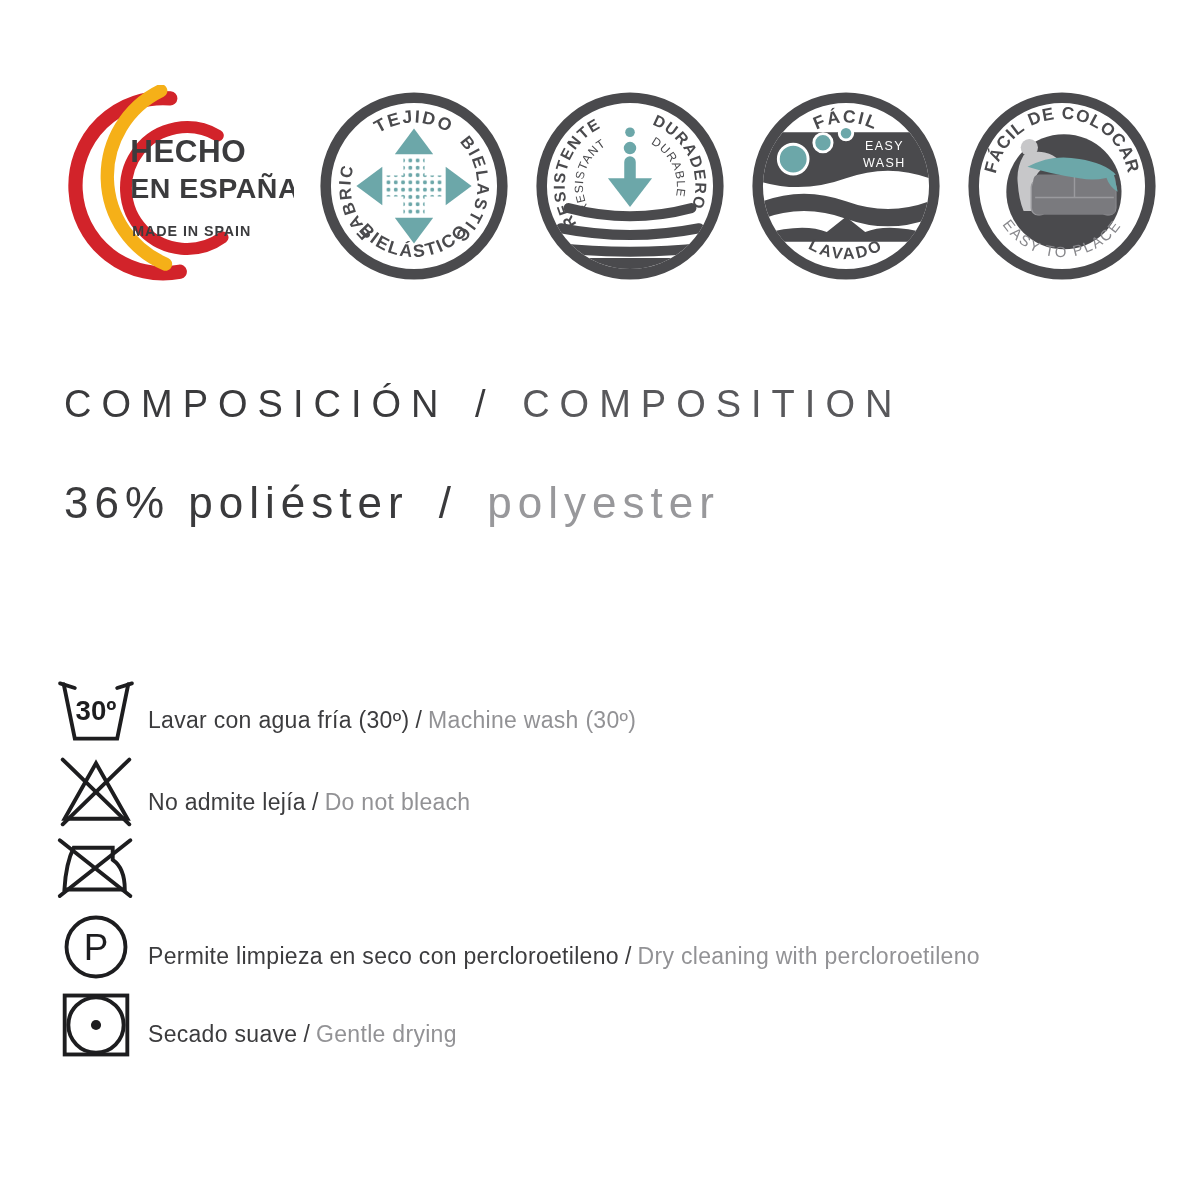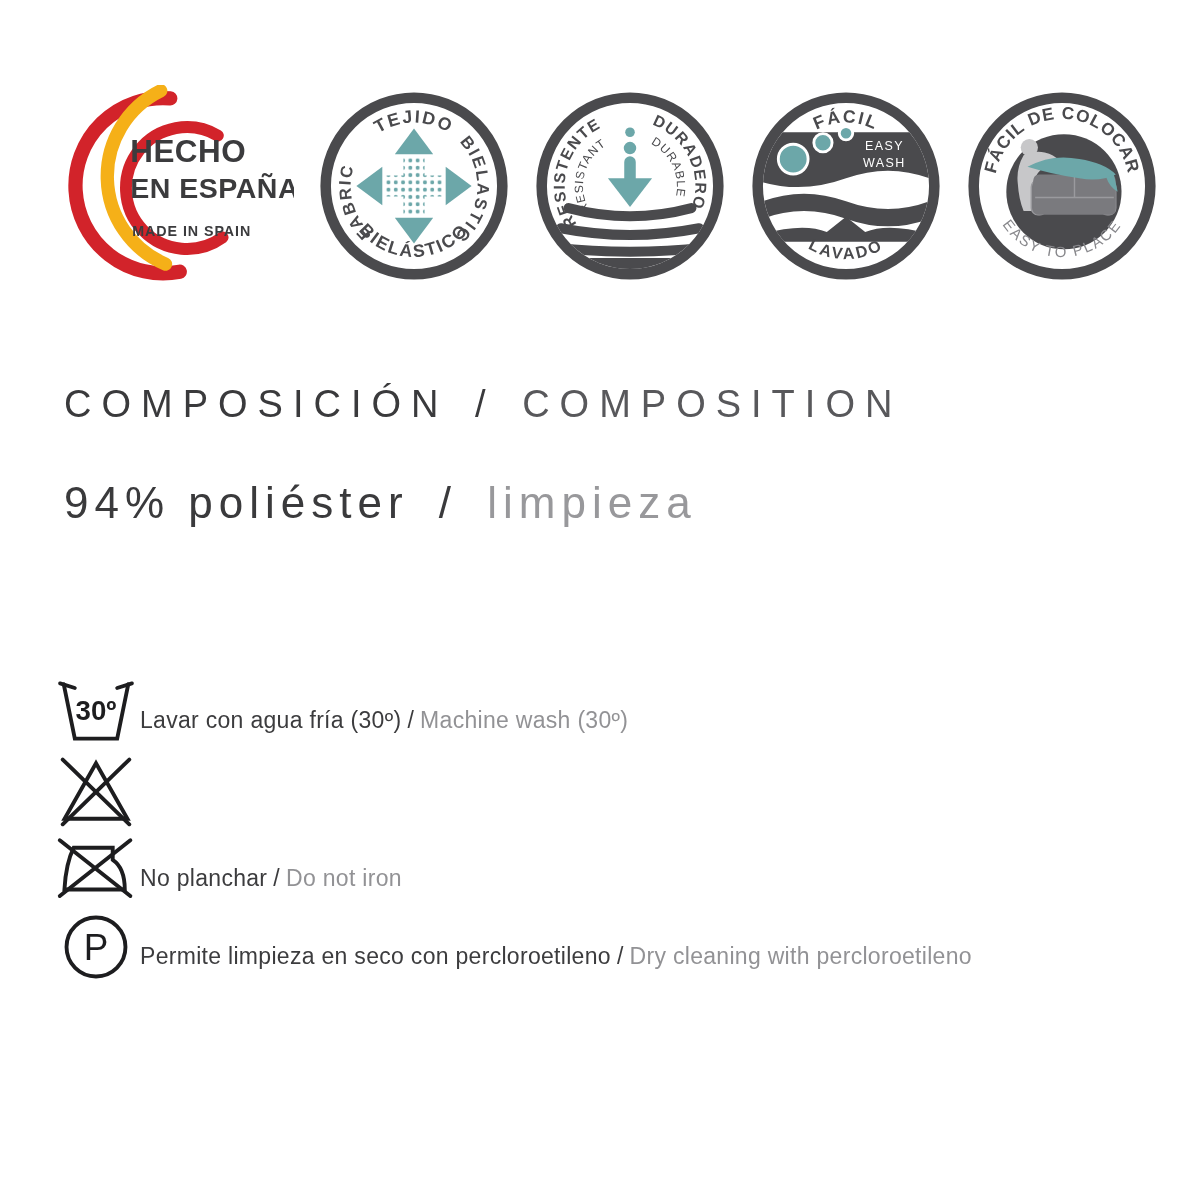--- a/index.html
+++ b/index.html
@@ -15,21 +15,21 @@
   .comp-heading .sep { margin:0 6px; color:#3a3a3c; }
   .comp-heading .en { color:#58585b; }
   .comp-lines { margin-top:52px; }
   .comp-line { font-size:44px; font-weight:300; letter-spacing:6px; color:#3a3a3c; margin-bottom:22px; }
   .comp-line .sep { margin:0 12px; color:#3a3a3c; }
   .comp-line .en { color:#98989b; }
 
   .care { margin:148px 0 0 56px; }
   .care-row { display:flex; align-items:flex-end; margin-bottom:8px; }
   .care-icon-box { width:80px; display:flex; justify-content:center; flex:0 0 auto; }
-  .care-text { margin-left:4px; padding-bottom:12px; font-size:23px; letter-spacing:0.3px; color:#3c3c3e; white-space:nowrap; }
+  .care-text { margin-left:12px; padding-bottom:12px; font-size:23px; letter-spacing:0.3px; color:#3c3c3e; white-space:nowrap; }
   .care-text .sep { margin:0 6px; color:#3c3c3e; }
   .care-text .en { color:#929295; }
 </style>
 </head>
 <body>
 
 <div class="top-row">
 
   <svg class="logo-svg" viewBox="0 0 250 212">
     <g>
@@ -161,23 +161,23 @@
 </div>
 
 <div class="composition">
   <div class="comp-heading">
     <span>COMPOSICIÓN</span>
     <span class="sep">/</span>
     <span class="en">COMPOSITION</span>
   </div>
   <div class="comp-lines">
     <div class="comp-line">
-      <span>94% poliéster</span>
+      <span>36% poliéster</span>
       <span class="sep">/</span>
-      <span class="en">limpieza</span>
+      <span class="en">polyester</span>
     </div>
   </div>
 </div>
 
 <div class="care">
 
   <div class="care-row">
     <div class="care-icon-box">
       <svg width="78" height="70" viewBox="0 0 84 76">
         <g stroke="#1d1d1f" stroke-width="4.2" fill="none" stroke-linecap="round">
@@ -196,43 +196,55 @@
   <div class="care-row">
     <div class="care-icon-box">
       <svg width="78" height="74" viewBox="0 0 84 80">
         <g stroke="#1d1d1f" stroke-width="4.2" fill="none" stroke-linecap="round">
           <path d="M 42 10 L 8 70 L 76 70 Z"></path>
           <path d="M 6 6 L 78 76"></path>
             <path d="M 78 6 L 6 76"></path>
         </g>
       </svg>
     </div>
+    <div class="care-text">
+      <span>No admite lejía</span><span class="sep">/</span><span class="en">Do not bleach</span>
+    </div>
   </div>
 
   <div class="care-row">
     <div class="care-icon-box">
       <svg width="78" height="68" viewBox="0 0 84 72">
         <g stroke="#1d1d1f" stroke-width="4.2" fill="none" stroke-linecap="round">
           <path d="M 18 12 H 60 V 25 C 69 31 73 42 73 57 L 8 57 C 9 39 12 24 18 12 Z"></path>
           <path d="M 3 4 L 79 64"></path>
             <path d="M 79 4 L 3 64"></path>
         </g>
       </svg>
     </div>
-    <div class="care-text">
-      <span>No planchar</span><span class="sep">/</span><span class="en">Do not iron</span>
-    </div>
   </div>
 
   <div class="care-row">
     <div class="care-icon-box">
       <svg width="78" height="70" viewBox="0 0 84 76">
         <circle cx="42" cy="38" r="32" stroke="#1d1d1f" stroke-width="4.2" fill="none"></circle>
         <text x="42" y="52" text-anchor="middle" font-size="40" font-weight="500" fill="#1d1d1f">P</text>
       </svg>
     </div>
     <div class="care-text">
       <span>Permite limpieza en seco con percloroetileno</span><span class="sep">/</span><span class="en">Dry cleaning with percloroetileno</span>
     </div>
   </div>
 
+  <div class="care-row">
+    <div class="care-icon-box">
+      <svg width="78" height="70" viewBox="0 0 84 76">
+        <rect x="8" y="6" width="68" height="64" stroke="#1d1d1f" stroke-width="4.2" fill="none"></rect>
+        <circle cx="42" cy="38" r="30" stroke="#1d1d1f" stroke-width="4.2" fill="none"></circle>
+        <circle cx="42" cy="38" r="5.5" fill="#1d1d1f"></circle>
+      </svg>
+    </div>
+    <div class="care-text">
+      <span>Secado suave</span><span class="sep">/</span><span class="en">Gentle drying</span>
+    </div>
+  </div>
 
 </div>
 
 </body></html>

